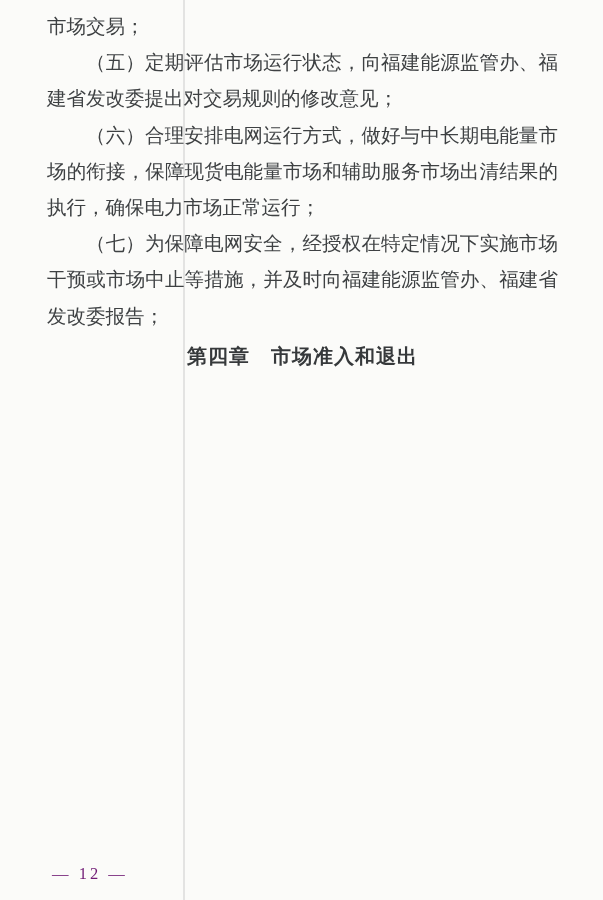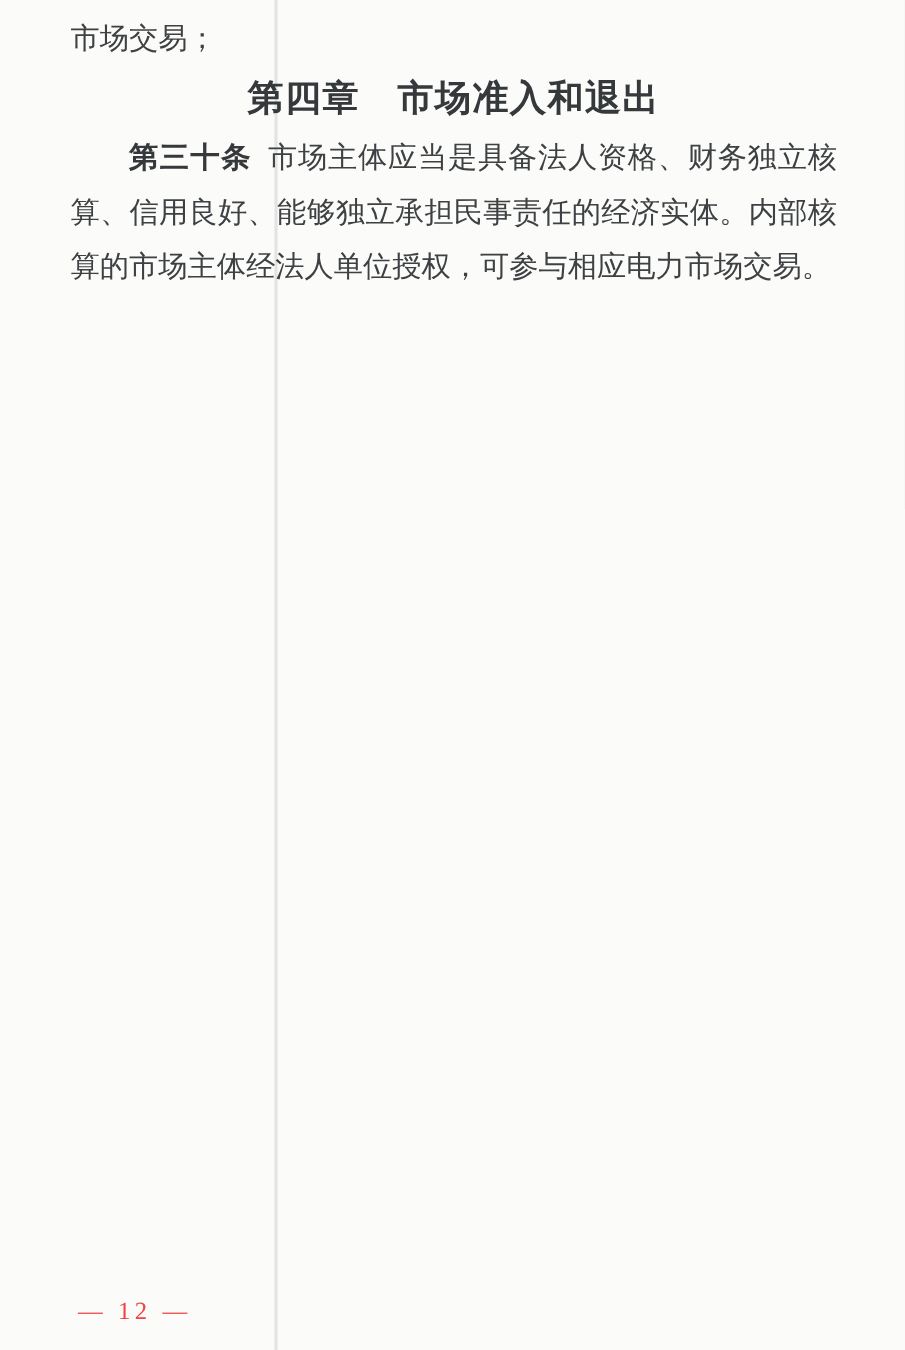--- a/index.html
+++ b/index.html
@@ -35,42 +35,44 @@
   .doc-body p { margin: 0; padding: 0; }
   .doc-body p.indent { text-indent: 2em; }
   .doc-body .lead {
     font-weight: bold;
     color: #36393b;
     margin-right: 0.55em;
     letter-spacing: 0.5px;
   }
   .chapter-heading {
     margin: 3px 0 4px 0;
-    font-size: 24px;
+    font-size: 20px;
     font-weight: bold;
     text-align: center;
     text-indent: 0;
     color: #36393b;
     letter-spacing: 1px;
     line-height: 36.2px;
     font-family: Liberation Serif, serif;
   }
   .page-number {
     position: absolute;
     left: 52px; bottom: 16px;
-    color: #ef4444;
+    color: #701a75;
     font-size: 16.5px;
     letter-spacing: 3px;
     white-space: pre;
   }
 </style>
 </head>
 <body>
 
 <div class="page">
   <div class="scan-line"></div>
   <div class="doc-body" id="doc-body">
       <p class=""><span>市场交易；</span></p>
+      <p class="indent"><span>（五）定期评估市场运行状态，向福建能源监管办、福建省发改委提出对交易规则的修改意见；</span></p>
+      <p class="indent"><span>（六）合理安排电网运行方式，做好与中长期电能量市场的衔接，保障现货电能量市场和辅助服务市场出清结果的执行，确保电力市场正常运行；</span></p>
+      <p class="indent"><span>（七）为保障电网安全，经授权在特定情况下实施市场干预或市场中止等措施，并及时向福建能源监管办、福建省发改委报告；</span></p>
       <h2 class="chapter-heading">第四章　市场准入和退出</h2>
-      <p class="indent"><span class="lead">第三十条</span><span>市场主体应当是具备法人资格、财务独立核算、信用良好、能够独立承担民事责任的经济实体。内部核算的市场主体经法人单位授权，可参与相应电力市场交易。</span></p>
     </div>
   <div class="page-number">— 12 —</div>
 </div>
 
 </body></html>

